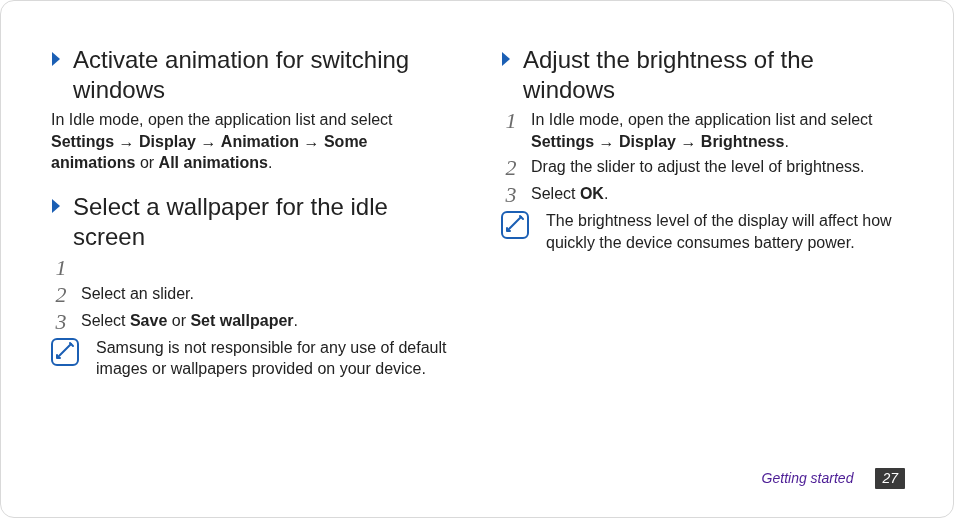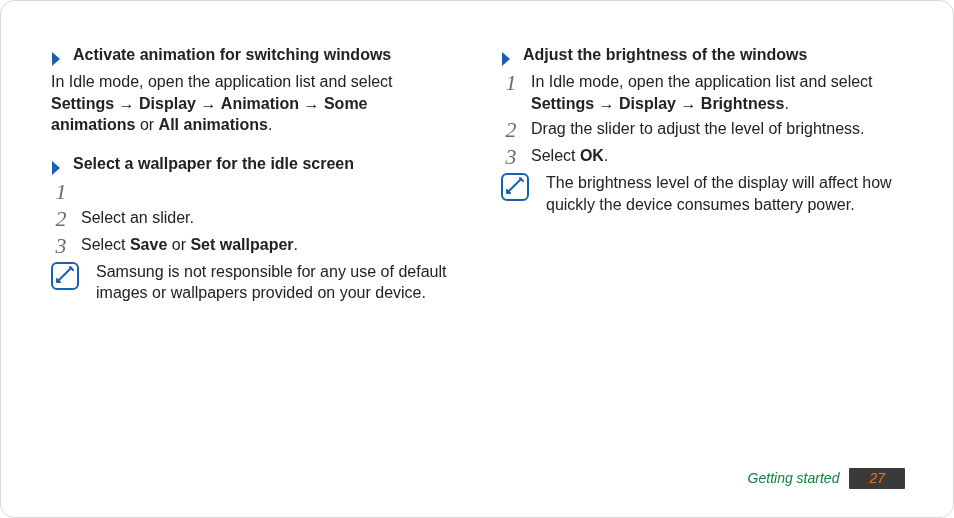--- a/index.html
+++ b/index.html
@@ -9,21 +9,21 @@
     font-size:16px;line-height:1.35;color:#222;
     position:relative;background:#fff;box-sizing:border-box;
     border:1px solid #d9d9d9;border-radius:14px;
     padding:44px 50px 60px 50px;
   }
   .cols{display:flex;gap:48px}
   .col{flex:1;min-width:0}
   .sect{margin-bottom:18px}
   .sect-head{display:flex;align-items:flex-start;gap:10px;margin-bottom:4px}
   .chev{flex:none;margin-top:6px}
-  .sect-title{font-weight:700;font-size:16px;line-height:1.25}
+  .sect-title{font-weight:400;font-size:24px;line-height:1.25}
   .para{margin:2px 0;font-size:16px}
   .bold{font-weight:700}
   .step{display:flex;gap:10px;margin:4px 0;align-items:flex-start}
   .step-num{
     font-family:Georgia,"Times New Roman",serif;
     font-style:italic;font-size:22px;line-height:1;
     color:#6b6b6b;width:20px;text-align:center;flex:none;
     padding-top:1px;
   }
   .step-text{flex:1}
@@ -32,24 +32,24 @@
   .note-text{flex:1}
   .menu-btn{
     display:inline-block;border:1px solid #888;border-radius:2px;
     font-size:11px;padding:0 4px;line-height:14px;vertical-align:1px;
     font-family:Arial,sans-serif;letter-spacing:-1px;
   }
   .footer{
     position:absolute;right:48px;bottom:28px;
     display:flex;align-items:center;gap:10px;font-size:14px;
   }
-  .footer-label{font-style:italic;color:#15803d}
+  .footer-label{font-style:italic;color:#4c1d95}
   .footer-page{
-    background:#3a3a3a;color:#f97316;font-style:italic;
-    padding:1px 20px;border-radius:1px;font-size:14px;
+    background:#3a3a3a;color:#ffffff;font-style:italic;
+    padding:1px 7px;border-radius:1px;font-size:14px;margin-left:12px;
   }
 </style>
 </head>
 <body>
 
 <div class="cols">
 
   <div class="col">
 
     <div class="sect">

